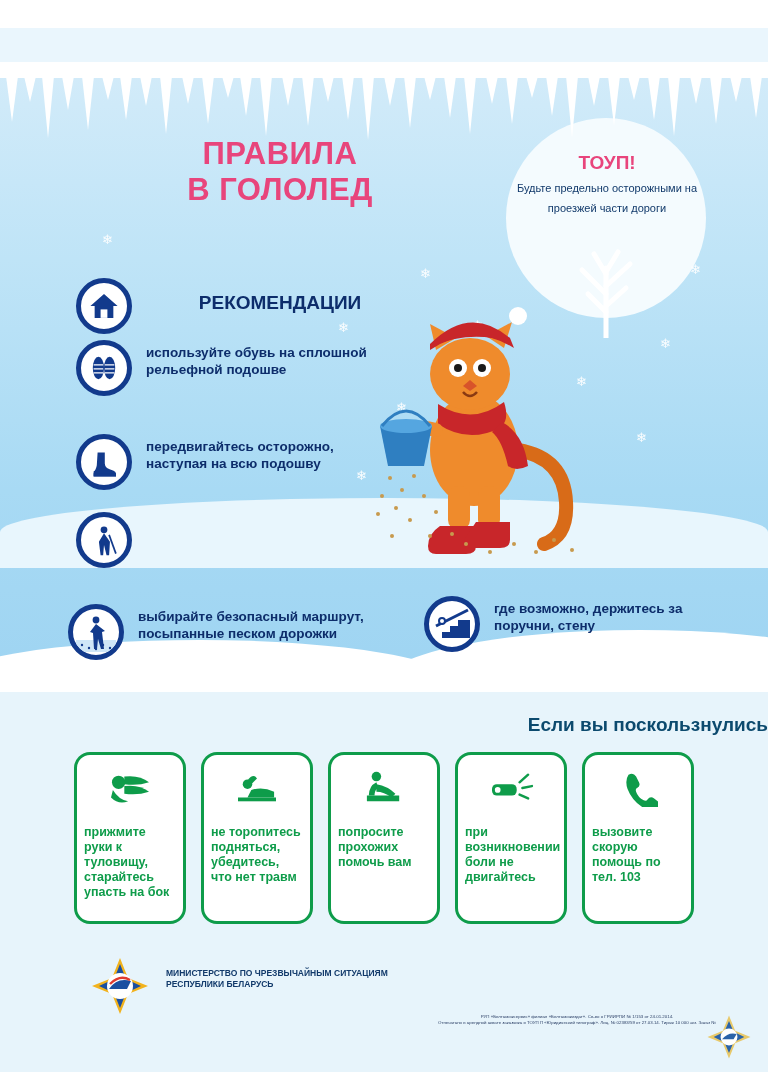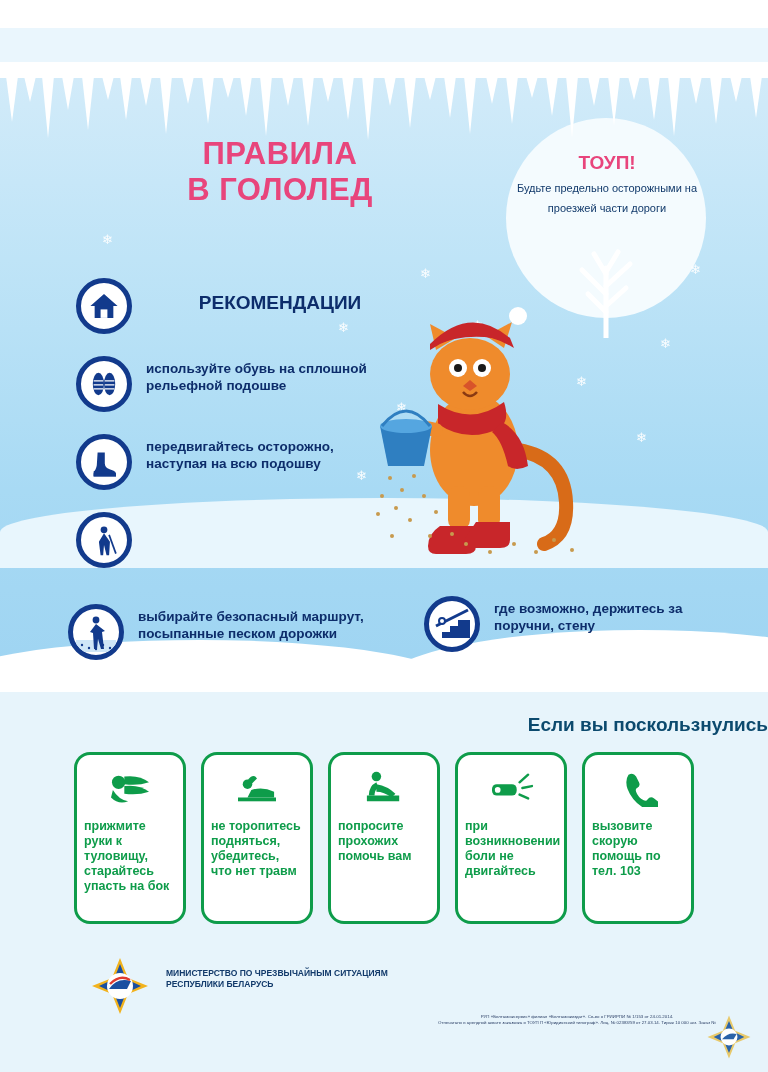--- a/index.html
+++ b/index.html
@@ -106,21 +106,21 @@
   }
   .card{
     width:112px;height:172px;
     background:#ffffff;border:3px solid #0e9c4a;border-radius:16px;
     box-sizing:border-box;
     display:flex;flex-direction:column;align-items:center;
     padding-top:8px;
   }
   .card-icon{height:50px;display:flex;align-items:center;justify-content:center;}
   .card-text{
-    margin-top:6px;color:#0e9c4a;font-size:12.5px;line-height:15px;font-weight:bold;
+    margin-top:12px;color:#0e9c4a;font-size:12.5px;line-height:15px;font-weight:bold;
     text-align:left;width:92px;
   }
   
   .footer-logo{position:absolute;left:90px;top:956px;width:60px;height:60px;}
   .ministry{
     position:absolute;left:166px;top:968px;width:330px;
     color:#123a6b;font-size:8.5px;line-height:11px;font-weight:bold;
   }
   .imprint{
     position:absolute;left:412px;top:1014px;width:330px;
@@ -277,21 +277,21 @@
 
   <div class="rec" style="left:76px;top:278px;width:300px;">
     <div class="badge">
       <svg viewBox="0 0 40 40" width="34" height="34">
           <path d="M20 6 L36 20 h-5 v14 H9 V20 H4z" fill="#123a8c"></path>
           <rect x="16" y="24" width="8" height="10" fill="#ffffff"></rect>
         </svg>
     </div>
   </div>
 
-  <div class="rec" style="left:76px;top:356px;width:310px;">
+  <div class="rec" style="left:76px;top:340px;width:310px;">
     <div class="badge">
       <svg viewBox="0 0 40 40" width="32" height="32">
         <ellipse cx="13" cy="20" rx="7" ry="14" fill="#123a8c"></ellipse>
         <ellipse cx="27" cy="20" rx="7" ry="14" fill="#123a8c"></ellipse>
         <g stroke="#ffffff" stroke-width="1.6">
           <line x1="7" y1="16" x2="19" y2="16"></line>
             <line x1="7" y1="21" x2="19" y2="21"></line>
             <line x1="7" y1="26" x2="19" y2="26"></line>
           <line x1="21" y1="16" x2="33" y2="16"></line>
             <line x1="21" y1="21" x2="33" y2="21"></line>

